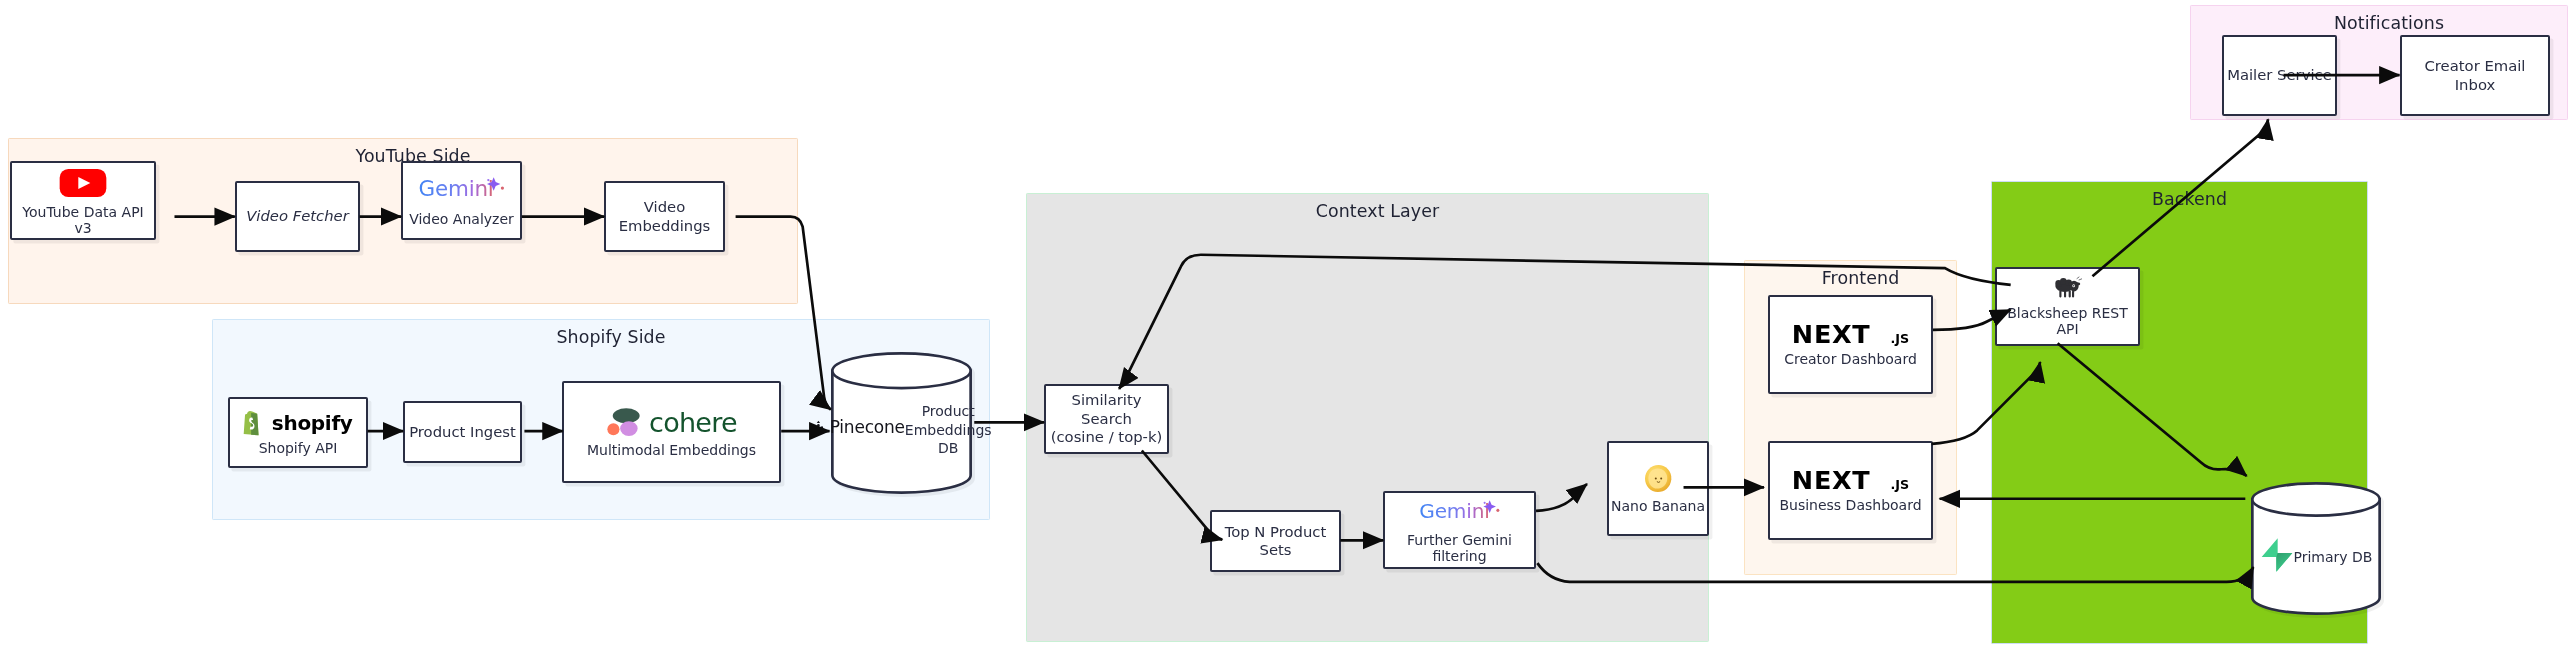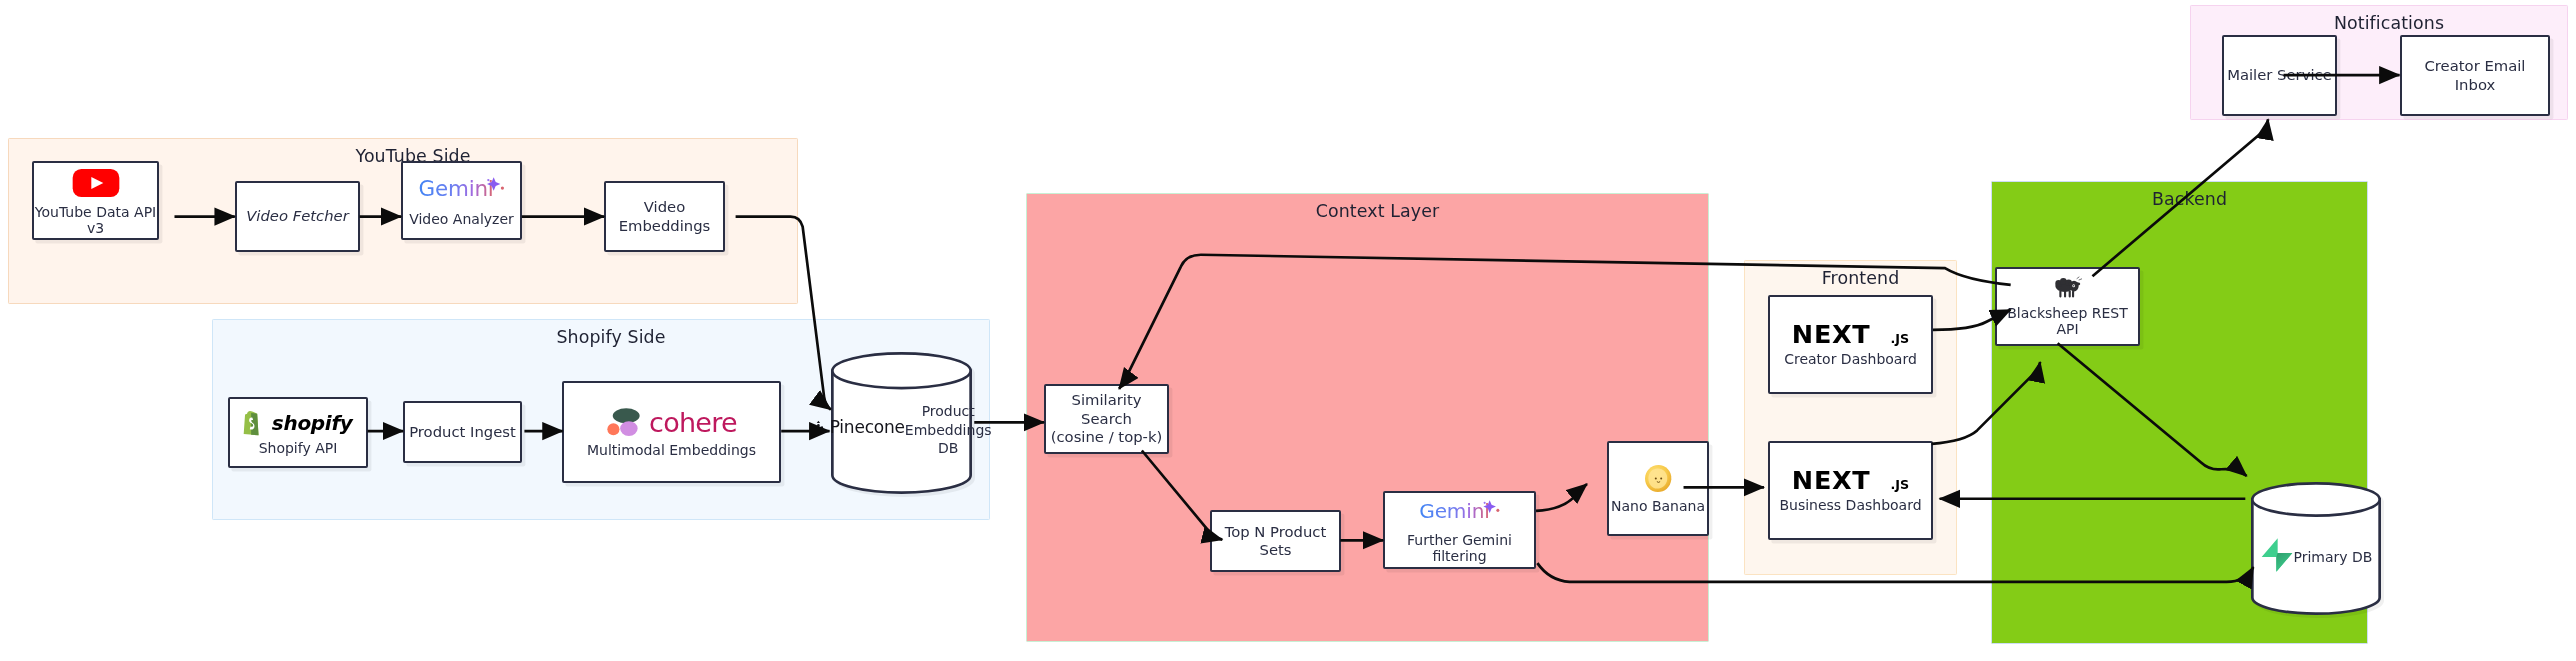--- a/index.html
+++ b/index.html
@@ -29,21 +29,21 @@
     top:6.7px;
     text-align:center;
     font-size:17.4px;
     color:#1f2233;
     letter-spacing:0.1px;
     pointer-events:none;
     padding-left:20px;
   }
   .g-youtube{background:#fff4ec;border-color:#f7d9bd;}
   .g-shopify{background:#f2f8fe;border-color:#cfe6f8;}
-  .g-context{background:#fca5a5;border-color:#c8f0d4;}
+  .g-context{background:#e5e5e5;border-color:#c8f0d4;}
   .g-backend{background:#84cc16;border-color:#cdddf6;}
   .g-frontend{background:#fef6ee;border-color:#fbe3c2;}
   .g-notify{background:#fdeefa;border-color:#f6d3ef;}
 
   
   .node{
     position:absolute;
     box-sizing:border-box;
     background:#ffffff;
     border:2px solid #2a2e43;
@@ -123,28 +123,27 @@
   }
   .nextjs-suffix{font-size:12.7px;font-weight:700;letter-spacing:0;margin-left:20px;}
   .pinecone-word{
     font-size:17px;
     color:#14141b;
     letter-spacing:-0.2px;
     line-height:1;
   }
   .cohere-word{
     font-size:27px;
-    color:#be185d;
+    color:#14532d;
     letter-spacing:-0.7px;
     line-height:1;
   }
   .shopify-word{
     font-size:20px;
     font-weight:700;
-    font-style:italic;
     color:#000;
     letter-spacing:-0.3px;
     line-height:1;
   }
   .logo-row{display:flex;align-items:center;gap:5.4px;}
 </style>
 </head>
 <body>
 
 <div id="stage">
@@ -212,21 +211,21 @@
       <path d="M3068,512 L3282,690 Q3295,702 3312,700 Q3336,698 3350,710"></path>
 
       <path d="M2880,662 Q2930,658 2948,642 L3030,560 Q3040,550 3042,540"></path>
 
       <path d="M3348,744 Q3330,744 3318,744 L2920,744 Q2900,744 2892,744"></path>
 
       <path d="M3405,112 L3578,112"></path>
     </g>
   </svg>
 
-  <div class="node" style="left:32px;top:161px;width:127px;height:79px;">
+  <div class="node" style="left:10px;top:161px;width:146px;height:79px;">
     <svg class="logo" width="48" height="34" viewBox="0 0 72 50">
       <rect x="1" y="4" width="70" height="42" rx="13" fill="#ff0000"></rect>
       <path d="M29,16 L47,25 L29,34 Z" fill="#ffffff"></path>
     </svg>
     <div class="node-sub">YouTube Data API v3</div>
   </div>
 
   <div class="node" style="left:235px;top:181px;width:125px;height:71px;font-style:italic;">
     <div class="node-label">Video Fetcher</div>
   </div>

